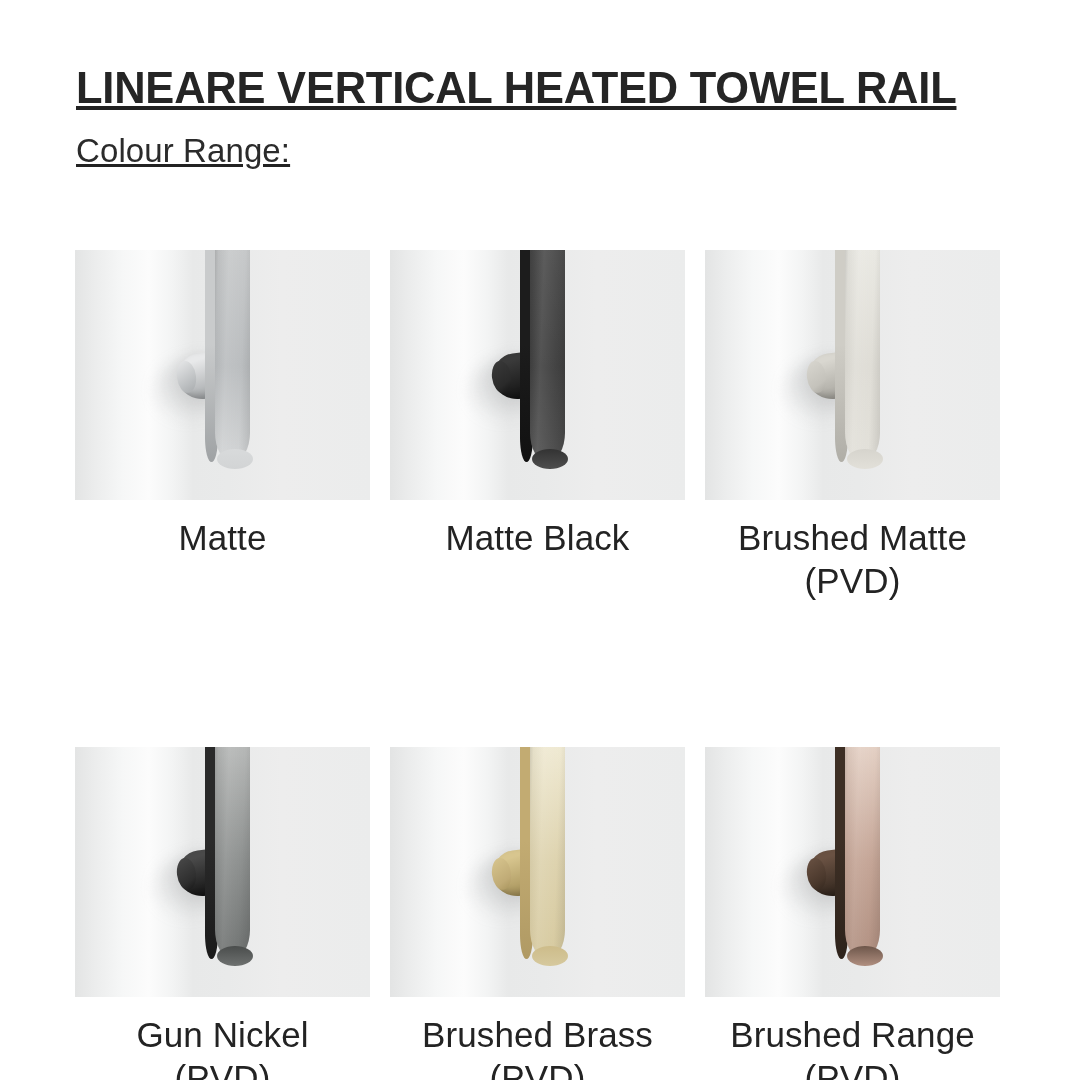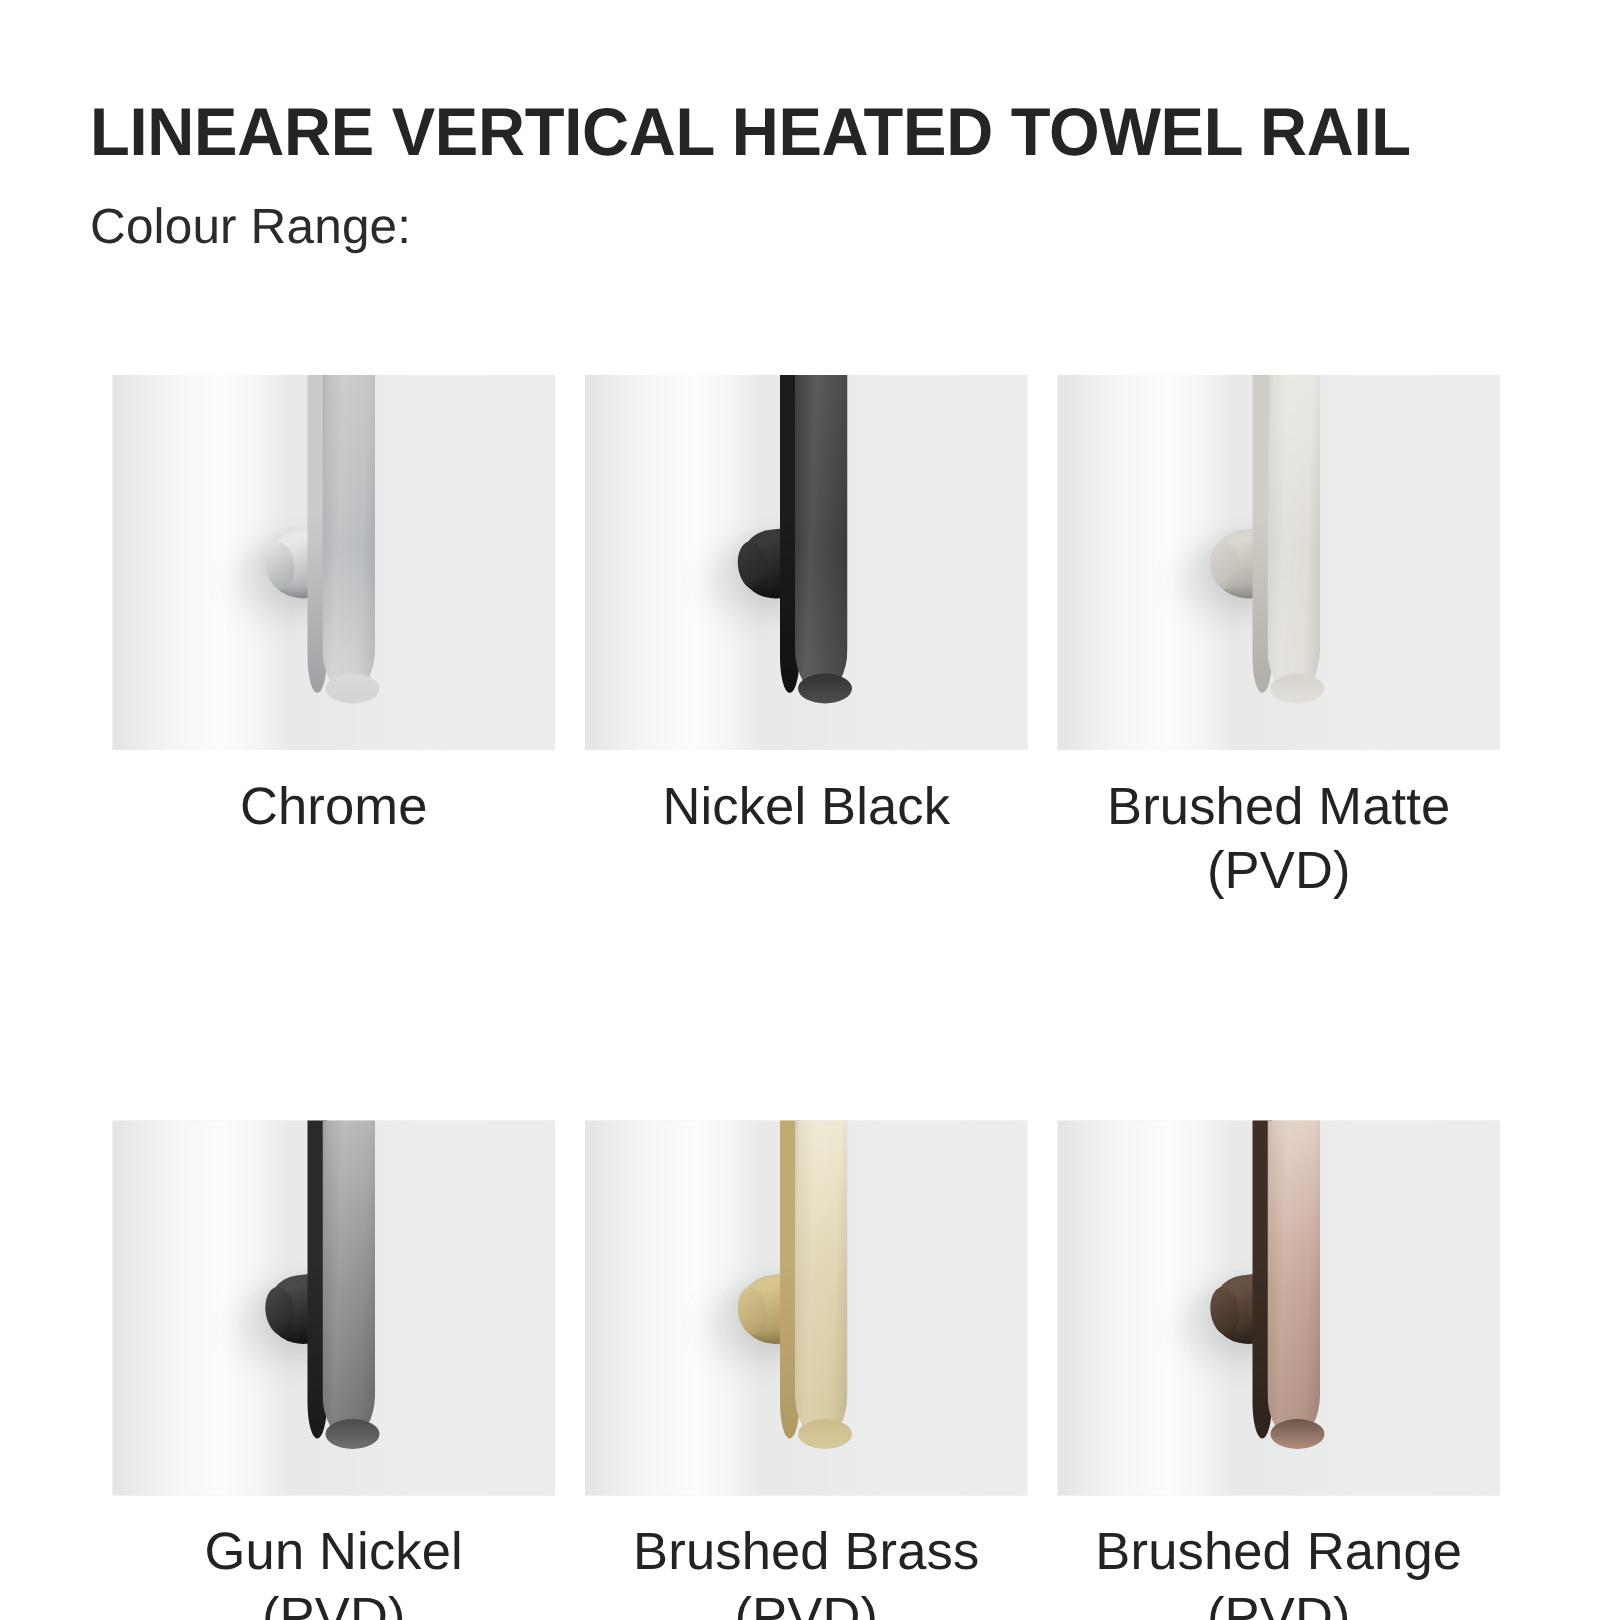--- a/index.html
+++ b/index.html
@@ -20,23 +20,24 @@
   .page {
     position: relative;
     width: 1080px;
     height: 1080px;
     background: #ffffff;
   }
 
   
   .header {
     position: absolute;
-    left: 60px;
+    left: 76px;
     top: 62px;
     width: 960px;
+    text-decoration: underline;
   }
   .product-title {
     font-family: "Liberation Sans Narrow", "Liberation Sans", sans-serif;
     font-weight: 700;
     font-size: 45px;
     line-height: 52px;
     letter-spacing: -0.2px;
     color: #252525;
     white-space: nowrap;
     transform: scaleX(0.965);
@@ -196,40 +197,40 @@
             <i style="position: absolute; left: -1px; top: 6px; width: 19px; height: 32px; border-radius: 50%; background: linear-gradient(150deg, rgb(232, 233, 234) 0%, rgb(186, 189, 191) 70%, rgb(167, 170, 172) 100%);"></i>
           </div>
         <div class="rail">
           <div class="rail-edge" style="background: linear-gradient(rgb(201, 203, 204) 0%, rgb(201, 203, 204) 45%, rgb(159, 162, 164) 100%);"></div>
           <div class="rail-face" style="background: linear-gradient(92deg, rgba(0, 0, 0, 0.13) 0%, rgba(0, 0, 0, 0.04) 9%, rgba(255, 255, 255, 0.1) 34%, rgba(255, 255, 255, 0.02) 72%, rgba(0, 0, 0, 0.1) 100%), linear-gradient(rgb(198, 200, 201) 0%, rgb(185, 188, 190) 55%, rgb(210, 212, 213) 100%);">
             <div class="rail-bottom" style="background: linear-gradient(rgb(216, 218, 219) 0%, rgb(210, 212, 213) 100%);"></div>
           </div>
         </div>
       </div>
       <div class="caption">
-        <span>Chrome</span>
+        <span>Matte</span>
       </div>
     </div>
 
     <div class="cell">
       <div class="swatch">
         <div class="wall"></div>
         <div class="bracket-shadow"></div>
         <div class="bracket" style="background: linear-gradient(168deg, rgb(58, 58, 58) 0%, rgb(58, 58, 58) 20%, rgb(20, 20, 20) 88%); box-shadow: rgba(0, 0, 0, 0.22) -3px -4px 7px inset;">
             <i style="position: absolute; left: -1px; top: 6px; width: 19px; height: 32px; border-radius: 50%; background: linear-gradient(150deg, rgb(58, 58, 58) 0%, rgb(42, 42, 42) 70%, rgb(20, 20, 20) 100%);"></i>
           </div>
         <div class="rail">
           <div class="rail-edge" style="background: linear-gradient(rgb(28, 28, 28) 0%, rgb(28, 28, 28) 45%, rgb(17, 17, 17) 100%);"></div>
           <div class="rail-face" style="background: linear-gradient(92deg, rgba(0, 0, 0, 0.13) 0%, rgba(0, 0, 0, 0.04) 9%, rgba(255, 255, 255, 0.1) 34%, rgba(255, 255, 255, 0.02) 72%, rgba(0, 0, 0, 0.1) 100%), linear-gradient(rgb(74, 74, 74) 0%, rgb(63, 63, 63) 55%, rgb(78, 78, 78) 100%);">
             <div class="rail-bottom" style="background: linear-gradient(rgb(51, 51, 51) 0%, rgb(78, 78, 78) 100%);"></div>
           </div>
         </div>
       </div>
       <div class="caption">
-        <span>Nickel Black</span>
+        <span>Matte Black</span>
       </div>
     </div>
 
     <div class="cell">
       <div class="swatch">
         <div class="wall"></div>
         <div class="bracket-shadow"></div>
         <div class="bracket" style="background: linear-gradient(168deg, rgb(217, 215, 208) 0%, rgb(217, 215, 208) 20%, rgb(169, 167, 160) 88%); box-shadow: rgba(0, 0, 0, 0.22) -3px -4px 7px inset;">
             <i style="position: absolute; left: -1px; top: 6px; width: 19px; height: 32px; border-radius: 50%; background: linear-gradient(150deg, rgb(217, 215, 208) 0%, rgb(196, 194, 187) 70%, rgb(169, 167, 160) 100%);"></i>
           </div>

